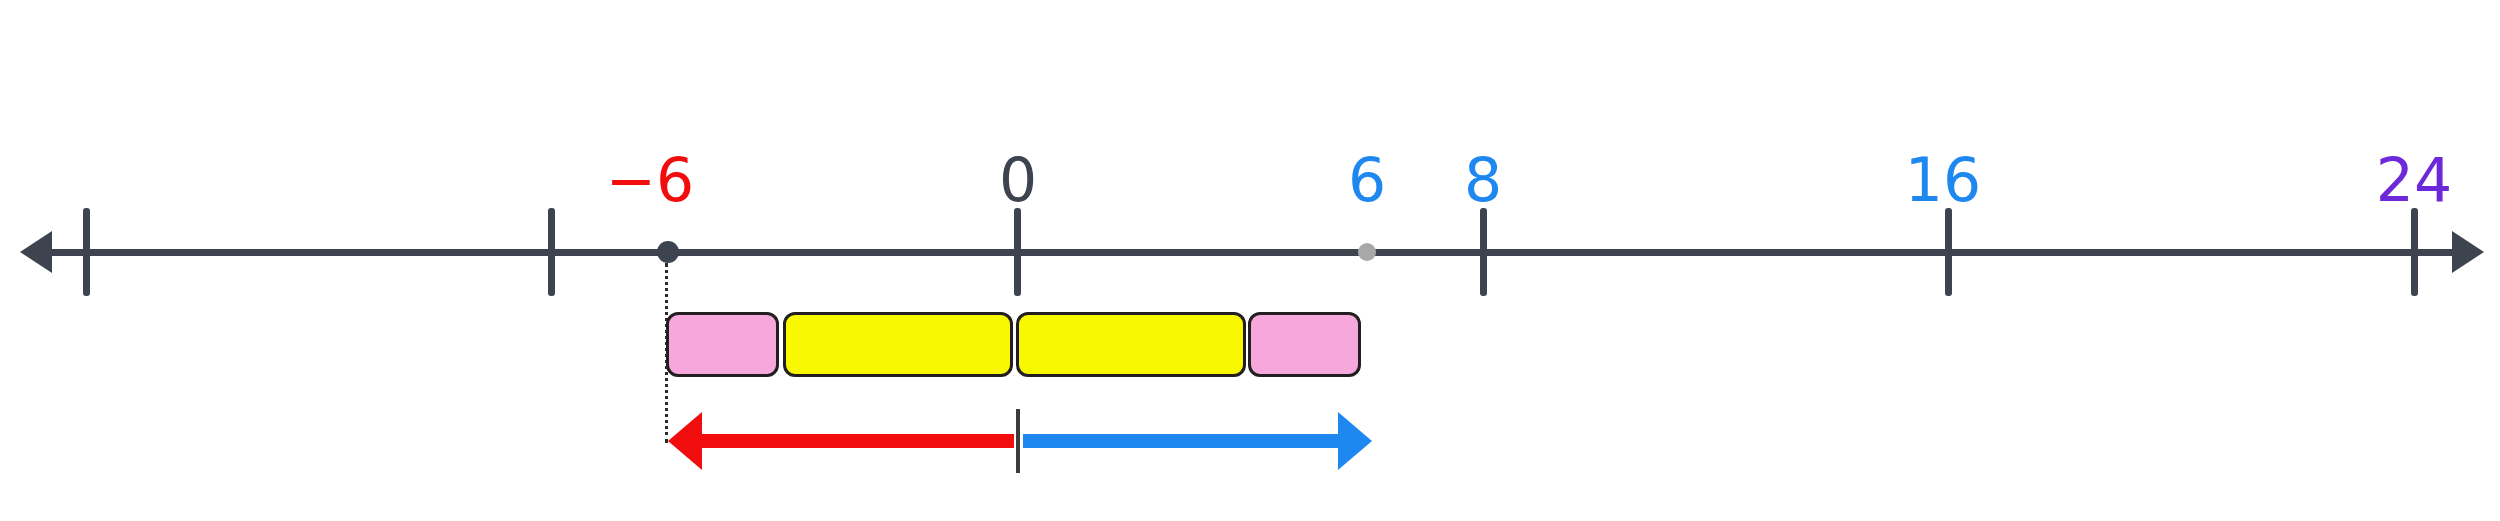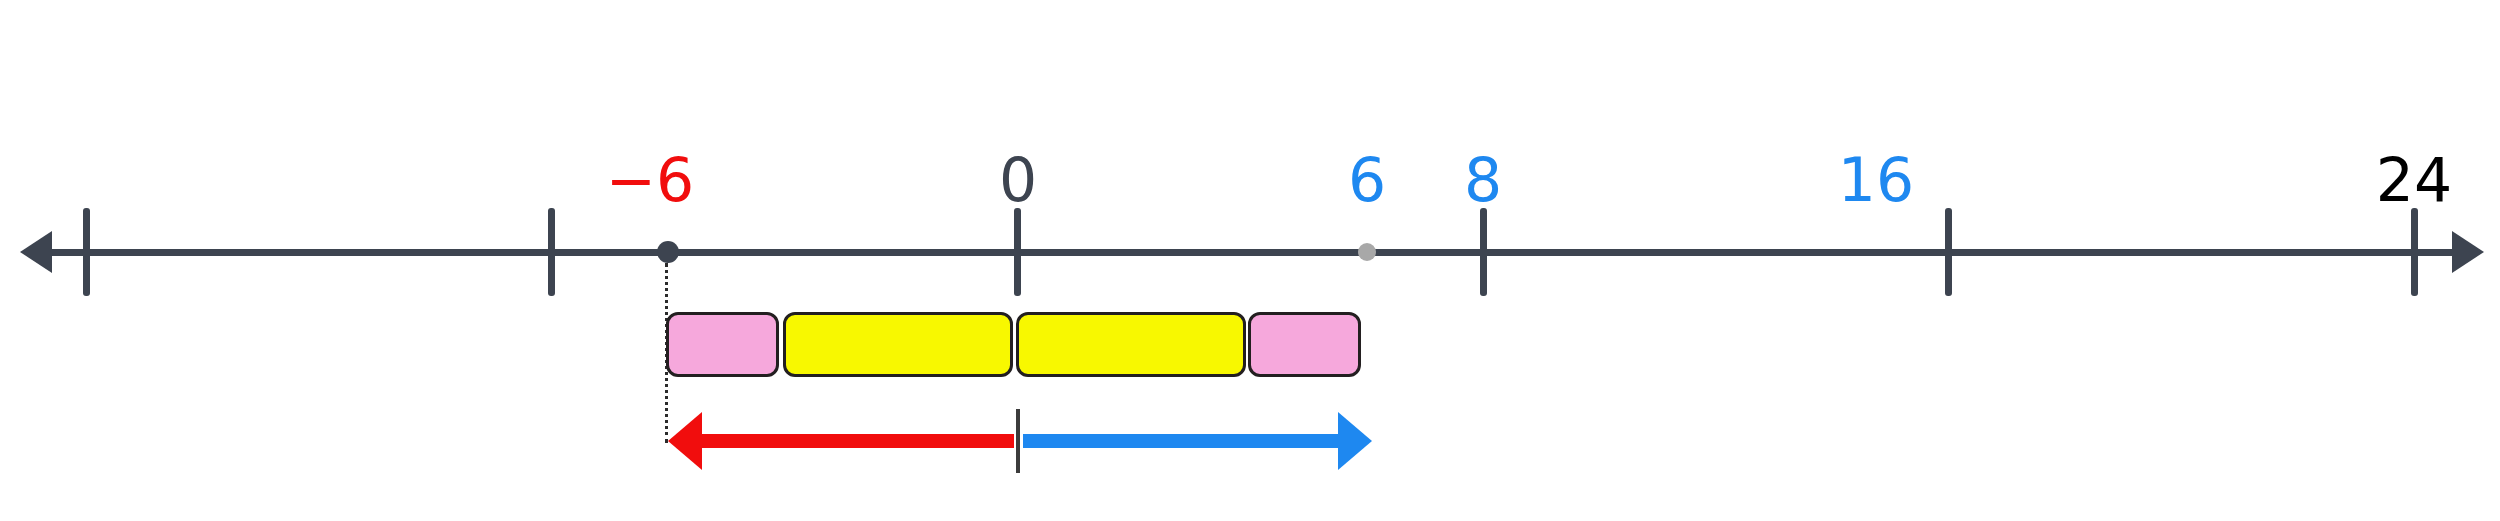--- a/index.html
+++ b/index.html
@@ -30,23 +30,23 @@
     <div class="abs" style="left: 38px; top: 249px; width: 2428px; height: 7px; background: rgb(61, 68, 80); border-radius: 3px;"></div>
     <div class="abs" style="left: 20px; top: 231px; width: 0px; height: 0px; border-top: 21px solid transparent; border-bottom: 21px solid transparent; border-right: 32px solid rgb(61, 68, 80);"></div>
     <div class="abs" style="left: 2452px; top: 231px; width: 0px; height: 0px; border-top: 21px solid transparent; border-bottom: 21px solid transparent; border-left: 32px solid rgb(61, 68, 80);"></div>
     <div class="abs" style="left: 83px; top: 208px; width: 7px; height: 88px; background: rgb(61, 68, 80); border-radius: 3px;"></div>
     <div class="abs" style="left: 548px; top: 208px; width: 7px; height: 88px; background: rgb(61, 68, 80); border-radius: 3px;"></div>
     <div class="abs" style="left: 1014px; top: 208px; width: 7px; height: 88px; background: rgb(61, 68, 80); border-radius: 3px;"></div>
     <div class="num-label" style="left: 1018px; top: 150px; color: rgb(61, 68, 80); position: absolute;">0</div>
     <div class="abs" style="left: 1480px; top: 208px; width: 7px; height: 88px; background: rgb(61, 68, 80); border-radius: 3px;"></div>
     <div class="num-label" style="left: 1483px; top: 150px; color: rgb(30, 136, 240); position: absolute;">8</div>
     <div class="abs" style="left: 1945px; top: 208px; width: 7px; height: 88px; background: rgb(61, 68, 80); border-radius: 3px;"></div>
-    <div class="num-label" style="left: 1876px; top: 150px; color: rgb(30, 136, 240); position: absolute;">16</div>
+    <div class="num-label" style="left: 1943px; top: 150px; color: rgb(30, 136, 240); position: absolute;">16</div>
     <div class="abs" style="left: 2411px; top: 208px; width: 7px; height: 88px; background: rgb(61, 68, 80); border-radius: 3px;"></div>
-    <div class="num-label" style="left: 2414px; top: 150px; color: #000000; position: absolute;">24</div>
+    <div class="num-label" style="left: 2414px; top: 150px; color: #6d28d9; position: absolute;">24</div>
     <div class="abs" style="left: 665px; top: 263px; width: 0px; height: 180px; border-left: 3px dotted rgb(43, 43, 43);"></div>
     <div class="abs" style="left: 657px; top: 241px; width: 22px; height: 22px; border-radius: 50%; background: rgb(61, 68, 80);"></div>
     <div class="num-label" style="left: 650px; top: 150px; color: rgb(241, 13, 13); position: absolute;">−6</div>
     <div class="abs" style="left: 1358px; top: 243px; width: 18px; height: 18px; border-radius: 50%; background: rgb(168, 168, 168);"></div>
     <div class="num-label" style="left: 1367px; top: 150px; color: rgb(30, 136, 240); position: absolute;">6</div>
     <div class="abs" style="left: 666px; top: 312px; width: 113px; height: 65px; background: rgb(246, 168, 220); border: 3px solid rgb(35, 31, 32); border-radius: 12px; box-sizing: border-box;"></div>
     <div class="abs" style="left: 783px; top: 312px; width: 230px; height: 65px; background: rgb(248, 248, 0); border: 3px solid rgb(35, 31, 32); border-radius: 12px; box-sizing: border-box;"></div>
     <div class="abs" style="left: 1016px; top: 312px; width: 230px; height: 65px; background: rgb(248, 248, 0); border: 3px solid rgb(35, 31, 32); border-radius: 12px; box-sizing: border-box;"></div>
     <div class="abs" style="left: 1248px; top: 312px; width: 113px; height: 65px; background: rgb(246, 168, 220); border: 3px solid rgb(35, 31, 32); border-radius: 12px; box-sizing: border-box;"></div>
     <div class="abs" style="left: 1016px; top: 409px; width: 4px; height: 64px; background: rgb(60, 60, 60);"></div>

